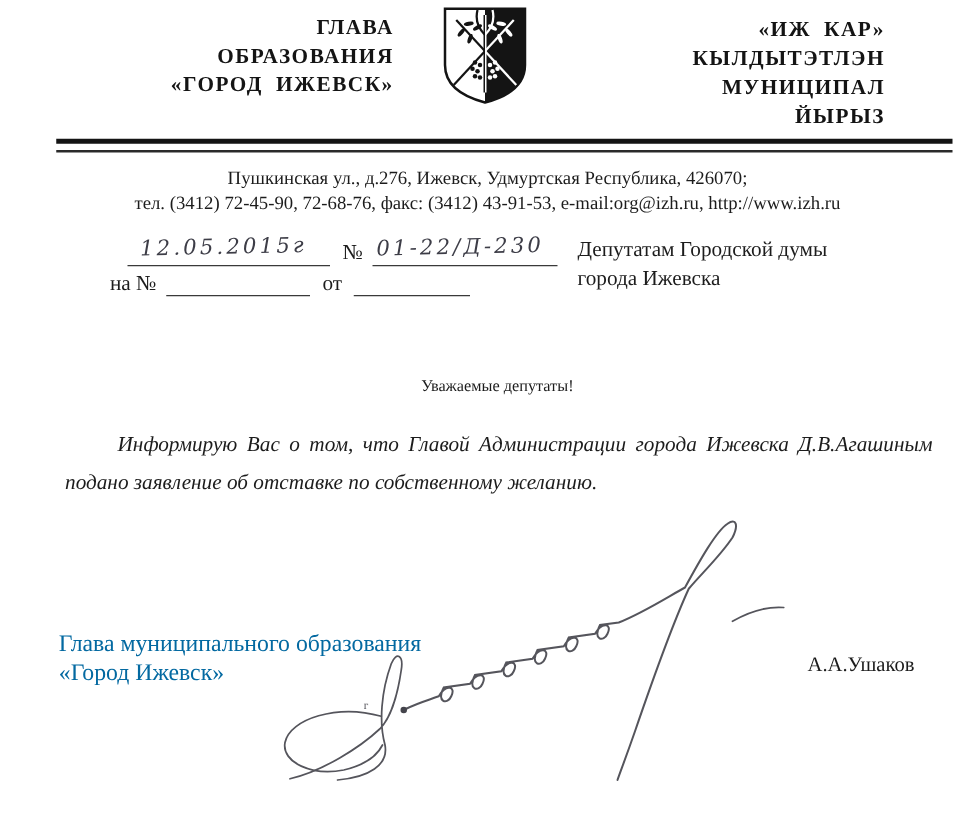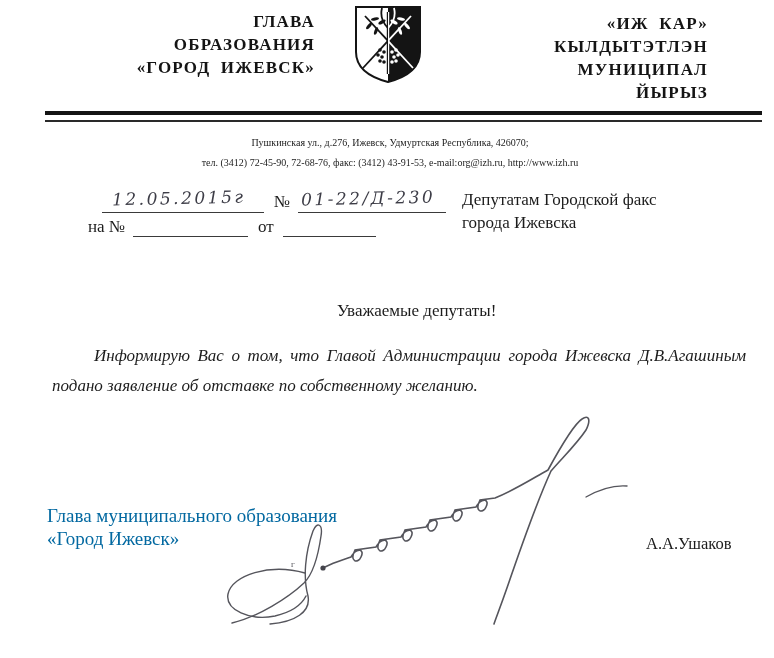--- a/index.html
+++ b/index.html
@@ -10,30 +10,30 @@
   .abs{position:absolute;}
   
   .org-title{
     font-weight:bold;font-size:17px;line-height:23px;text-align:right;
     letter-spacing:1.2px;word-spacing:5px;color:#141414;
   }
   
   .rule-thick{height:4px;background:#141414;}
   .rule-thin{height:1.5px;background:#2a2a2a;}
   
-  .address{font-size:10px;line-height:20px;text-align:center;color:#1c1c1c;}
+  .address{font-size:15px;line-height:20px;text-align:center;color:#1c1c1c;}
   
   .ref-label{font-size:17px;color:#1c1c1c;}
   .blank-line{border-bottom:1.4px solid #3a3a3a;height:0;}
   .handwriting{
     font-family:"DejaVu Serif", serif;font-style:italic;font-size:17px;
     color:#3d3d47;letter-spacing:2.5px;transform:rotate(-1.2deg);white-space:nowrap;
   }
   .addressee{font-size:17px;line-height:23px;color:#1c1c1c;}
-  .salutation{font-size:17px;color:#1c1c1c;text-align:right;}
+  .salutation{font-size:13px;color:#1c1c1c;text-align:right;}
   .body-text{
     font-size:17px;line-height:29.5px;text-align:justify;text-indent:42px;color:#1c1c1c;font-style:italic;
   }
   .sig-title{font-size:19px;line-height:23px;color:#0369a1;}
   .sig-name{font-size:16.5px;color:#1c1c1c;}
   .tiny-mark{font-family:"Liberation Serif",serif;font-size:9px;font-style:normal;}
 </style>
 </head>
 <body>
 
@@ -110,33 +110,33 @@
 <span class="abs ref-label" style="left:274px;top:192px;">№</span>
 <div class="abs handwriting" style="left:301px;top:188px;">01-22/Д-230</div>
 <div class="abs blank-line" style="left:298px;top:212px;width:148px;"></div>
 
 <span class="abs ref-label" style="left:88px;top:217px;">на №</span>
 <div class="abs blank-line" style="left:133px;top:236px;width:115px;"></div>
 <span class="abs ref-label" style="left:258px;top:217px;">от</span>
 <div class="abs blank-line" style="left:283px;top:236px;width:93px;"></div>
 
 <div class="abs addressee" style="left:462px;top:188px;width:260px;">
-  <div>Депутатам Городской факс</div>
+  <div>Депутатам Городской думы</div>
   <div>города Ижевска</div>
 </div>
 
 <div class="abs salutation" style="left:337px;top:301px;">Уважаемые депутаты!</div>
 
 <div class="abs body-text" style="left:52px;top:341px;width:694px;">Информирую Вас о том, что Главой Администрации города Ижевска Д.В.Агашиным подано заявление об отставке по собственному желанию.</div>
 
 <div class="abs sig-title" style="left:47px;top:504px;width:340px;">
   <div>Глава муниципального образования</div>
   <div>«Город Ижевск»</div>
 </div>
-<div class="abs sig-name" style="left:646px;top:522px;margin-top:12px;">А.А.Ушаков</div>
+<div class="abs sig-name" style="left:646px;top:522px;">А.А.Ушаков</div>
 
 <div class="abs" style="left:215px;top:405px;width:420px;height:253px;">
   <svg width="420" height="253" viewBox="0 0 420 253">
     <g fill="none" stroke="#55555c" stroke-width="1.4" stroke-linecap="round">
 
       <path d="M 90 168 C 55 158 17 170 13 189 C 10 205 35 216 60 211 C 77 207 87 199 91 191"></path>
 
       <path d="M 17 218 C 43 212 73 193 89 178 C 99 168 104 145 106 131 C 108 119 102 116 98 126 C 90 148 88 173 93 191 C 96 207 80 217 55 219"></path>
 
       <path d="M 110 162 C 120 157 128 155 136 152

